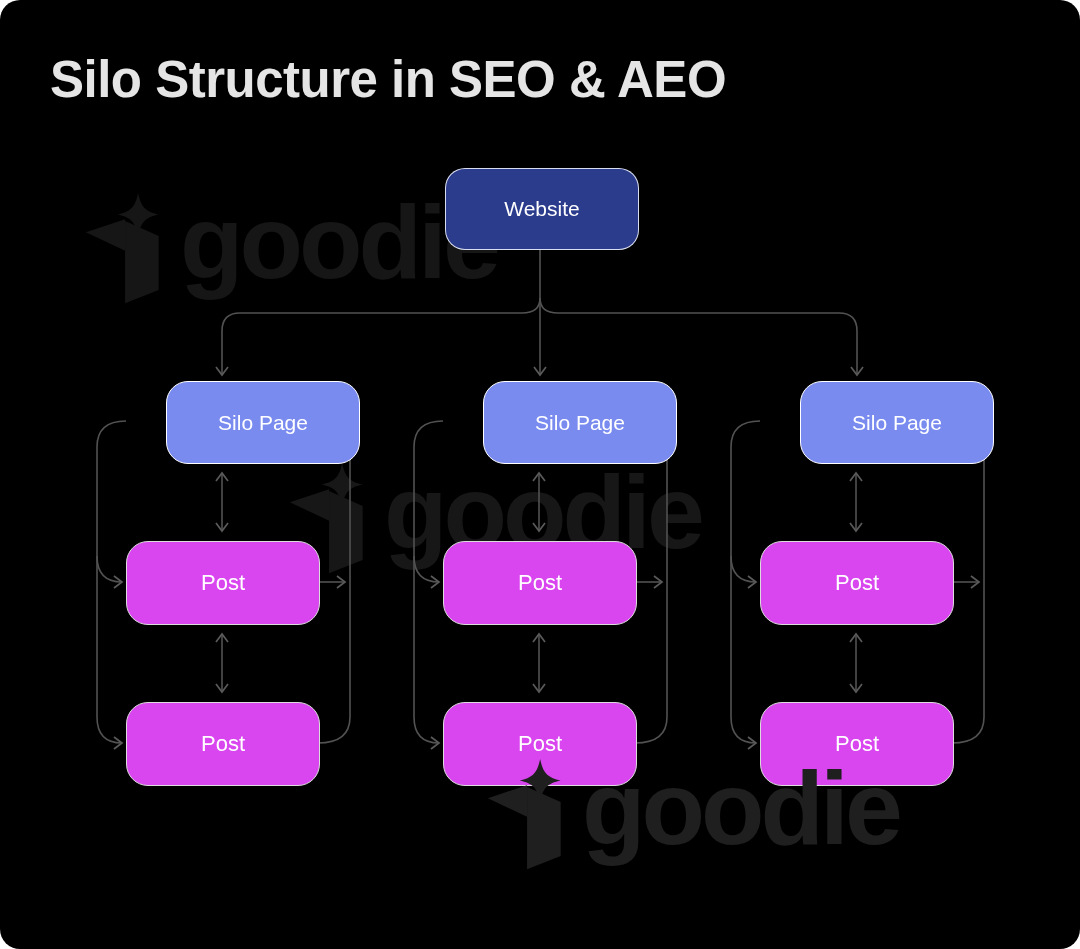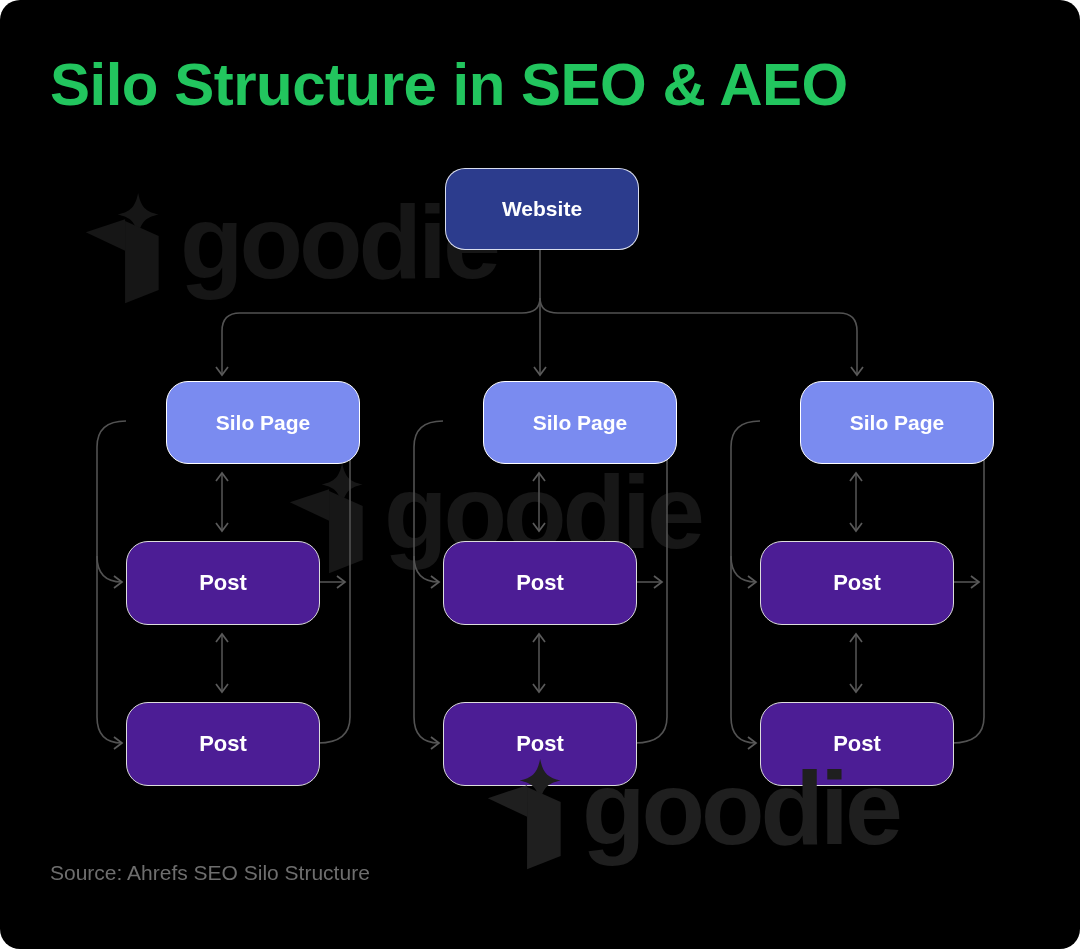--- a/index.html
+++ b/index.html
@@ -14,24 +14,24 @@
     height: 949px;
     background: #000000;
     border-radius: 20px;
     overflow: hidden;
   }
   .title {
     position: absolute;
     left: 50px;
     top: 50px;
     margin: 0;
-    font-size: 60px;
+    font-size: 51px;
     font-weight: 700;
     letter-spacing: -0.5px;
-    color: #22c55e;
+    color: #e5e5e5;
     z-index: 4;
   }
   .watermark {
     position: absolute;
     display: flex;
     align-items: center;
     gap: 12px;
     z-index: 0;
     user-select: none;
   }
@@ -54,37 +54,36 @@
   .node {
     position: absolute;
     width: 192px;
     display: flex;
     align-items: center;
     justify-content: center;
     border-radius: 22px;
     color: #ffffff;
     font-size: 21px;
     z-index: 2;
-    font-weight: bold;
   }
   .node-website {
     left: 445px; top: 168px; height: 80px;
     background: #2c3c8d;
     border: 1.5px solid rgba(235,238,250,0.9);
     border-radius: 20px;
   }
   .node-silo {
     top: 381px; height: 81px;
     background: #7a8bf0;
     border: 1.5px solid #ffffff;
     margin-left: 40px;
   }
   .node-post {
     height: 82px;
-    background: #4c1d95;
+    background: #d946ef;
     border: 1.5px solid #dcdcdc;
     font-size: 22px;
     align-items: center;
   }
   .col-1 { left: 126px; }
   .col-2 { left: 443px; }
   .col-3 { left: 760px; }
   .row-post-1 { top: 541px; }
   .row-post-2 { top: 702px; }
   .source {
@@ -192,15 +191,14 @@
   <div class="node node-post col-1 row-post-2">
     <span>Post</span>
   </div>
   <div class="node node-post col-2 row-post-2">
     <span>Post</span>
   </div>
   <div class="node node-post col-3 row-post-2">
     <span>Post</span>
   </div>
 
-  <div class="source">Source: Ahrefs SEO Silo Structure</div>
 
 </div>
 
 </body></html>

